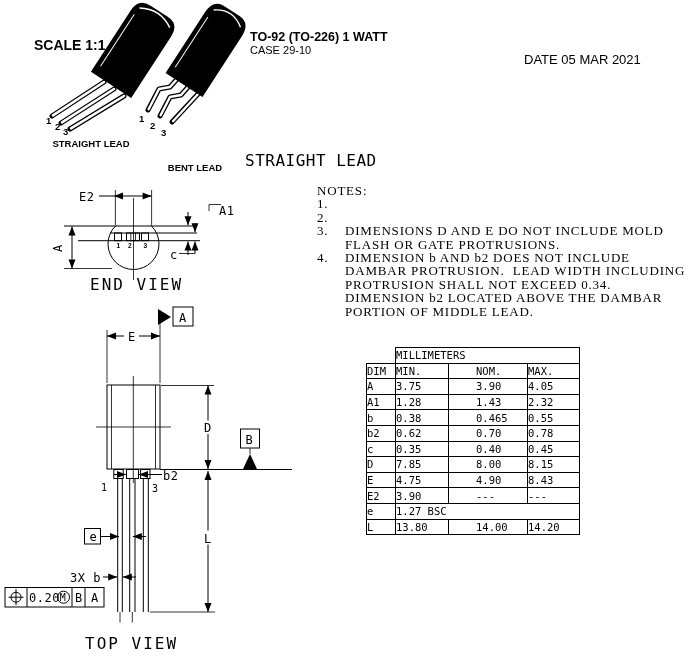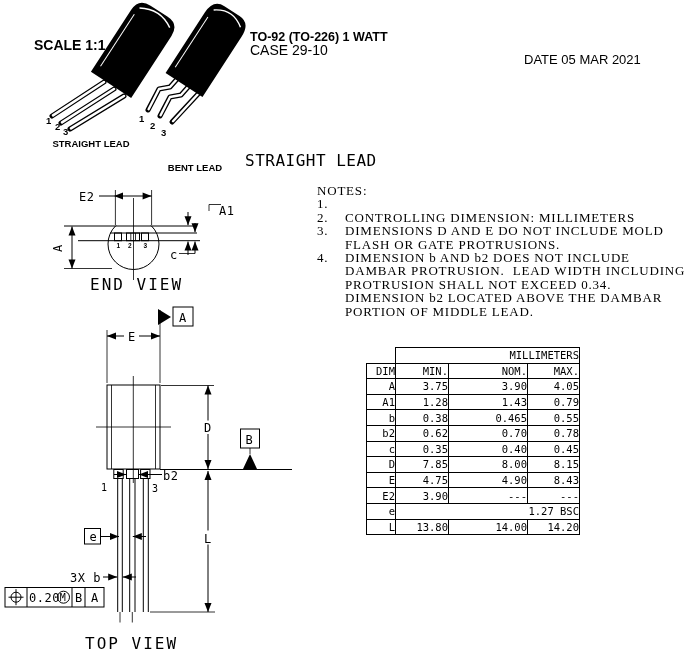--- a/index.html
+++ b/index.html
@@ -1,37 +1,37 @@
 <!DOCTYPE html>
 <html><head>
 <meta charset="utf-8">
 <style>
   html,body{margin:0;padding:0;background:#fff;}
   #page{position:relative;width:698px;height:665px;background:#fff;overflow:hidden;
         font-family:"Liberation Sans",sans-serif;color:#000;}
   .abs{position:absolute;}
   .title-block{left:250px;top:7px;width:160px;margin-top:23px;}
   .title-main{font-weight:bold;font-size:12.5px;line-height:14px;}
-  .title-sub{font-size:14px;line-height:13px;}
+  .title-sub{font-size:11px;line-height:13px;}
   .date-label{left:524px;top:52px;font-size:13px;}
   .scale-label{left:10px;top:37px;font-weight:bold;font-size:14px;margin-left:24px;}
   .fig-label{top:138px;font-weight:bold;font-size:9.5px;text-align:center;}
   .fig-label.straight{left:30px;width:122px;}
   .fig-label.bent{left:152px;width:86px;margin-top:24px;}
   .section-heading{left:245px;top:151px;font-family:"DejaVu Sans Mono",monospace;
                    font-size:16px;letter-spacing:0.5px;}
   .notes{left:317px;top:184px;width:378px;font-family:Liberation Serif, serif;
          font-size:13px;line-height:13.4px;letter-spacing:0.8px;}
   .note-item{display:flex;}
   .note-num{width:28px;flex:none;}
   .note-text{white-space:pre-wrap;}
   .dim-table-wrap{left:366px;top:347px;}
   table.dims{border-collapse:collapse;font-family:"DejaVu Sans Mono",monospace;
              font-size:10.5px;letter-spacing:0;}
-  table.dims td{border:1px solid #000;text-align:right;padding:0;height:14.6px;
+  table.dims td{border:1px solid #000;text-align:left;padding:0;height:14.6px;
                 vertical-align:middle;}
   table.dims td.c-dim{width:28px;margin-left:32px;}
   table.dims td.c-min{width:52px;}
   table.dims td.c-nom{width:51px;padding-left:27px;}
   table.dims td.c-max{width:51px;}
   table.dims td.notch{border-top:none;border-left:none;}
   svg text{fill:#000;}
   .ct{font-family:"DejaVu Sans Mono",monospace;font-size:12px;letter-spacing:0.5px;}
   .ctsm{font-family:"DejaVu Sans Mono",monospace;font-size:10px;}
   .cap{font-family:"DejaVu Sans Mono",monospace;font-size:16px;letter-spacing:2px;}
@@ -225,21 +225,20 @@
   <div class="abs section-heading">STRAIGHT LEAD</div>
 
   <div class="abs notes">
     <div>NOTES:</div>
     <div id="notes-list">
         <div class="note-item">
           <span class="note-num">1.</span>
         </div>
         <div class="note-item">
           <span class="note-num">2.</span>
-          <span class="note-text">CONTROLLING DIMENSION: MILLIMETERS</span>
         </div>
         <div class="note-item">
           <span class="note-num">3.</span>
           <span class="note-text">DIMENSIONS D AND E DO NOT INCLUDE MOLD
 FLASH OR GATE PROTRUSIONS.</span>
         </div>
         <div class="note-item">
           <span class="note-num">4.</span>
           <span class="note-text">DIMENSION b AND b2 DOES NOT INCLUDE
 DAMBAR PROTRUSION.  LEAD WIDTH INCLUDING
@@ -268,21 +267,21 @@
           <tr>
             <td class="c-dim">A</td>
             <td class="c-min">3.75</td>
             <td class="c-nom">3.90</td>
             <td class="c-max">4.05</td>
           </tr>
           <tr>
             <td class="c-dim">A1</td>
             <td class="c-min">1.28</td>
             <td class="c-nom">1.43</td>
-            <td class="c-max">0.79</td>
+            <td class="c-max">2.32</td>
           </tr>
           <tr>
             <td class="c-dim">b</td>
             <td class="c-min">0.38</td>
             <td class="c-nom">0.465</td>
             <td class="c-max">0.55</td>
           </tr>
           <tr>
             <td class="c-dim">b2</td>
             <td class="c-min">0.62</td>

